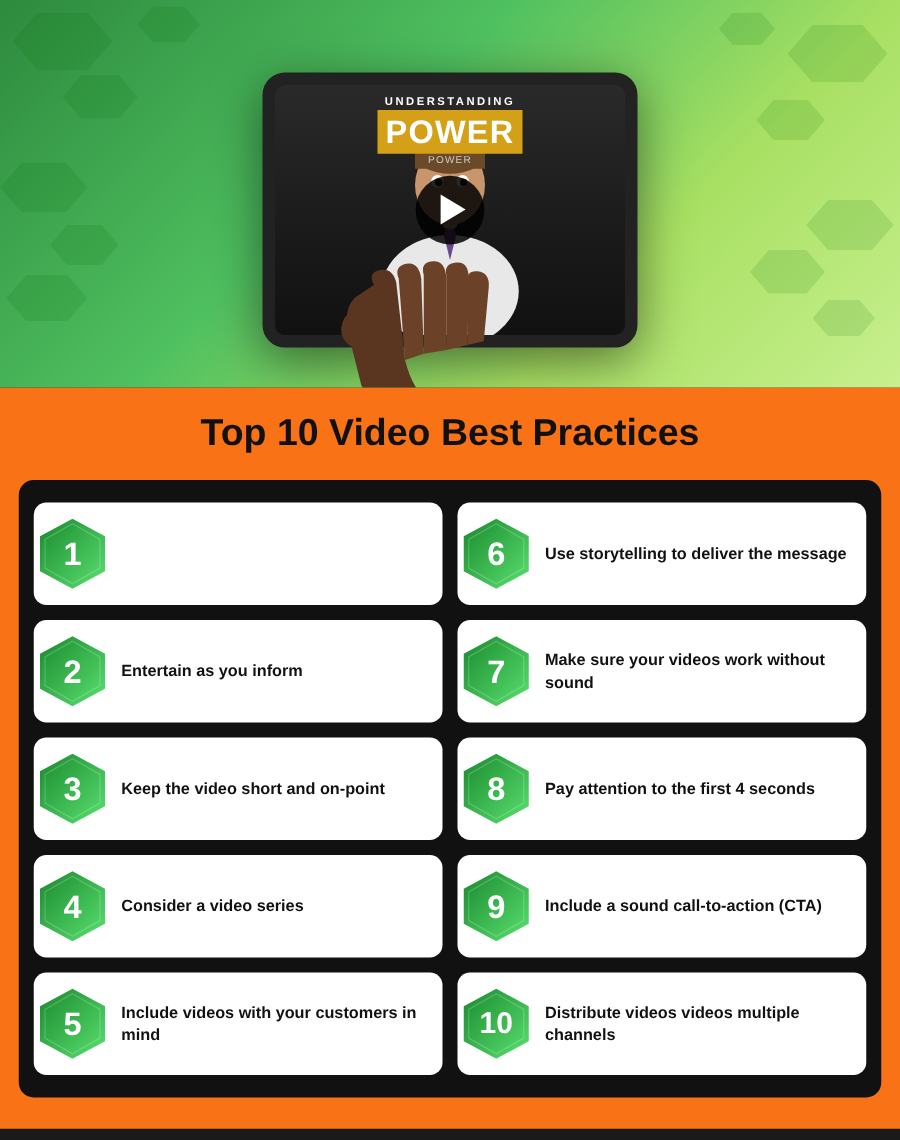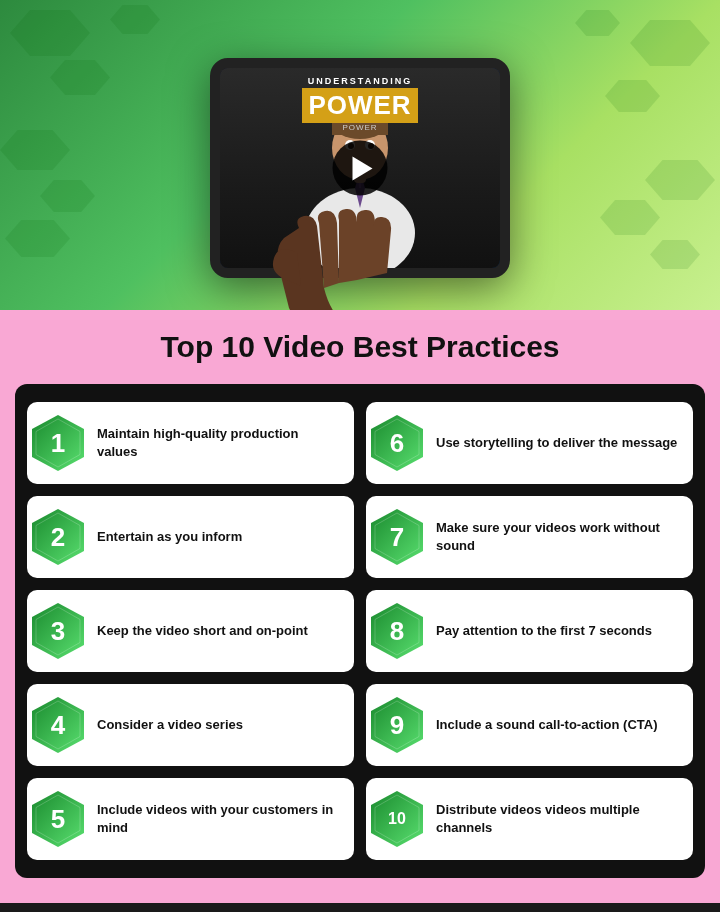--- a/index.html
+++ b/index.html
@@ -93,21 +93,21 @@
       width: 0;
       height: 0;
       border-top: 12px solid transparent;
       border-bottom: 12px solid transparent;
       border-left: 20px solid white;
       margin-left: 4px;
     }
 
     
     .content {
-      background: #f9a8d4;
+      background: #f97316;
       padding: 20px 15px 25px;
     }
 
     .main-title {
       text-align: center;
       font-size: 30px;
       font-weight: 900;
       color: #111;
       margin-bottom: 20px;
       font-family: Arial Black, Arial, sans-serif;
@@ -157,21 +157,21 @@
       position: relative;
       z-index: 2;
       font-size: 26px;
       font-weight: 900;
       color: #fff;
       font-family: Arial Black, Arial, sans-serif;
       line-height: 1;
     }
 
     .hex-number.small {
-      font-size: 16px;
+      font-size: 24px;
     }
 
     .item-text {
       font-size: 13px;
       font-weight: 600;
       color: #111;
       line-height: 1.35;
       flex: 1;
     }
   </style>
@@ -271,21 +271,20 @@
           <linearGradient id="hexGrad0" x1="0%" y1="0%" x2="100%" y2="100%">
             <stop offset="0%" style="stop-color:#1a8a2e;stop-opacity:1"></stop>
             <stop offset="100%" style="stop-color:#5ae070;stop-opacity:1"></stop>
           </linearGradient>
         </defs>
         <polygon points="31,3 57,17 57,45 31,59 5,45 5,17" fill="url(#hexGrad0)"></polygon>
         <polygon points="31,7 53,19.5 53,42.5 31,55 9,42.5 9,19.5" fill="none" stroke="rgba(255,255,255,0.2)" stroke-width="1"></polygon>
       </svg>
       <span class="hex-number ">1</span>
     </div>
-    <span class="item-text">Maintain high-quality production values</span>
   </div>
         <div class="list-item">
     <div class="hex-badge">
       <svg viewBox="0 0 62 62" xmlns="http://www.w3.org/2000/svg">
         <defs>
           <linearGradient id="hexGrad1" x1="0%" y1="0%" x2="100%" y2="100%">
             <stop offset="0%" style="stop-color:#1a8a2e;stop-opacity:1"></stop>
             <stop offset="100%" style="stop-color:#5ae070;stop-opacity:1"></stop>
           </linearGradient>
         </defs>
@@ -351,21 +350,21 @@
           <linearGradient id="hexGrad5" x1="0%" y1="0%" x2="100%" y2="100%">
             <stop offset="0%" style="stop-color:#1a8a2e;stop-opacity:1"></stop>
             <stop offset="100%" style="stop-color:#5ae070;stop-opacity:1"></stop>
           </linearGradient>
         </defs>
         <polygon points="31,3 57,17 57,45 31,59 5,45 5,17" fill="url(#hexGrad5)"></polygon>
         <polygon points="31,7 53,19.5 53,42.5 31,55 9,42.5 9,19.5" fill="none" stroke="rgba(255,255,255,0.2)" stroke-width="1"></polygon>
       </svg>
       <span class="hex-number ">8</span>
     </div>
-    <span class="item-text">Pay attention to the first 7 seconds</span>
+    <span class="item-text">Pay attention to the first 4 seconds</span>
   </div>
         <div class="list-item">
     <div class="hex-badge">
       <svg viewBox="0 0 62 62" xmlns="http://www.w3.org/2000/svg">
         <defs>
           <linearGradient id="hexGrad6" x1="0%" y1="0%" x2="100%" y2="100%">
             <stop offset="0%" style="stop-color:#1a8a2e;stop-opacity:1"></stop>
             <stop offset="100%" style="stop-color:#5ae070;stop-opacity:1"></stop>
           </linearGradient>
         </defs>

